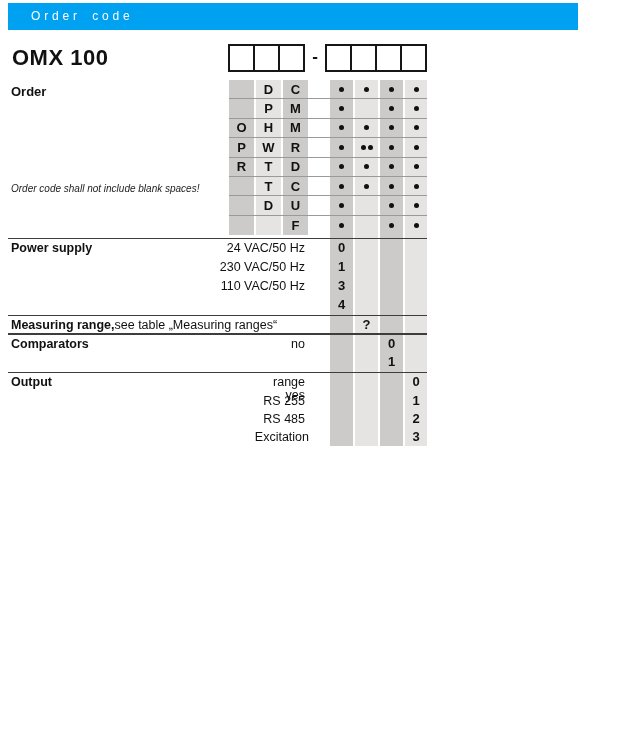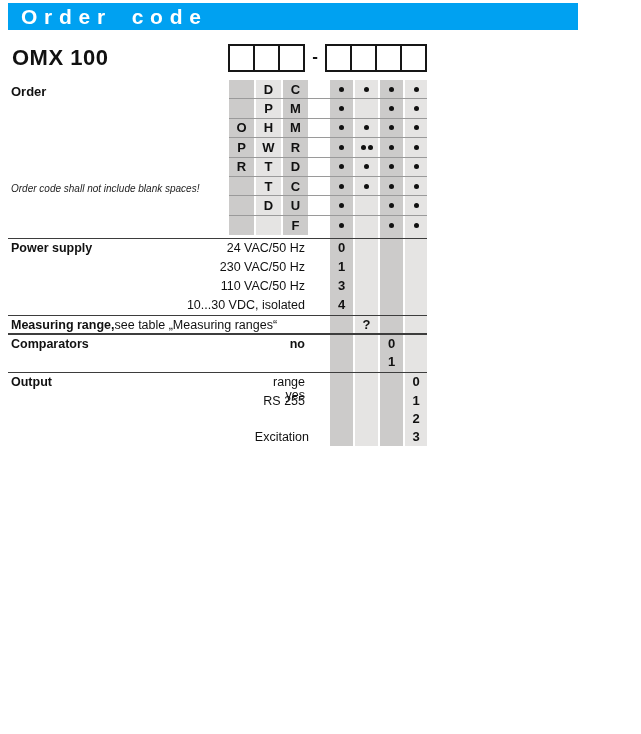--- a/index.html
+++ b/index.html
@@ -2,22 +2,22 @@
 <html style="--accent: #00a1f1; --col-dark: #cccbca; --col-light: #e5e4e3; --divider: #9a9a9a; --secline: #3d3d3d; --dot: #111111;"><head>
 <meta charset="utf-8">
 <style>
   * { margin:0; padding:0; box-sizing:border-box; }
   html,body { background:#fff; }
   body { width:641px; height:734px; font-family:"Liberation Sans", sans-serif; color:#111; }
   #page { position:relative; width:641px; height:734px; background:#fff; overflow:hidden; }
 
   .header-bar { position:absolute; left:8px; top:3px; width:570px; height:27px;
     background:var(--accent,#00a1f1); color:#fff; }
-  .header-title { display:block; font-weight:bold; font-size:21px; line-height:27px;
-    padding-left:13px; letter-spacing:0.32em; word-spacing:0.35em; }
+  .header-title { display:block; font-weight:normal; font-size:12px; line-height:27px;
+    padding-left:23px; letter-spacing:0.32em; word-spacing:0.35em; }
 
   .product-title { position:absolute; left:12px; top:45px; font-size:22px; font-weight:bold;
     letter-spacing:0.5px; }
 
   .code-boxes { position:absolute; top:44px; display:flex; }
   #boxes-left { left:228px; }
   #boxes-right { left:325px; }
   .code-box { width:27px; height:28px; background:#fff; border:2px solid #161616; margin-left:-2px; }
   .code-box:first-child { margin-left:0; }
   .dash { position:absolute; left:305px; top:44px; width:20px; height:28px; text-align:center;
@@ -72,44 +72,44 @@
 <div class="section-line" style="left: 8px; top: 237.5px; width: 419px;"></div>
     <div class="section-label" style="left: 11px; top: 239px; height: 18.9px;">
       <span class="b">Power supply</span>
     </div>
     <div class="option-label" style="left: 40px; top: 239px; width: 265px; height: 18.9px; line-height: 18.9px;">24 VAC/50 Hz</div>
     <div class="option-value" style="left: 330px; top: 239px; width: 23px; height: 18.9px; line-height: 18.9px;">0</div>
     <div class="option-label" style="left: 40px; top: 257.9px; width: 265px; height: 18.9px; line-height: 18.9px;">230 VAC/50 Hz</div>
     <div class="option-value" style="left: 330px; top: 257.9px; width: 23px; height: 18.9px; line-height: 18.9px;">1</div>
     <div class="option-label" style="left: 40px; top: 276.8px; width: 265px; height: 18.9px; line-height: 18.9px;">110 VAC/50 Hz</div>
     <div class="option-value" style="left: 330px; top: 276.8px; width: 23px; height: 18.9px; line-height: 18.9px;">3</div>
-    <div class="option-label" style="left: 40px; top: 295.7px; width: 265px; height: 18.9px; line-height: 18.9px;">10...30 VDC, isolated</div>
     <div class="option-value" style="left: 330px; top: 295.7px; width: 23px; height: 18.9px; line-height: 18.9px;">4</div>
     <div class="section-line" style="left: 8px; top: 314.6px; width: 419px;"></div>
     <div class="section-label" style="left: 11px; top: 316.1px; height: 17px;">
       <span class="b">Measuring range,</span>
       <span> see table „Measuring ranges“</span>
     </div>
     <div class="option-value" style="left: 355px; top: 316.1px; width: 23px; height: 17px; line-height: 17px;">?</div>
     <div class="section-line" style="left: 8px; top: 333.1px; width: 419px;"></div>
     <div class="section-label" style="left: 11px; top: 334.6px; height: 18.6px;">
       <span class="b">Comparators</span>
     </div>
-    <div class="option-label" style="left: 40px; top: 334.6px; width: 265px; height: 18.6px; line-height: 18.6px; font-weight: bold;">no</div>
+    <div class="option-label" style="left: 40px; top: 334.6px; width: 265px; height: 18.6px; line-height: 18.6px;">no</div>
     <div class="option-value" style="left: 380px; top: 334.6px; width: 23px; height: 18.6px; line-height: 18.6px;">0</div>
     <div class="option-label" style="left: 40px; top: 342px; width: 265px; height: 18.6px; line-height: 18.6px; margin-top: 44px;">yes</div>
     <div class="option-value" style="left: 380px; top: 353.2px; width: 23px; height: 18.6px; line-height: 18.6px;">1</div>
     <div class="section-line" style="left: 8px; top: 371.8px; width: 419px;"></div>
     <div class="section-label" style="left: 11px; top: 373.3px; height: 18.2px;">
       <span class="b">Output</span>
     </div>
     <div class="option-label" style="left: 40px; top: 373.3px; width: 265px; height: 18.2px; line-height: 18.2px;">range</div>
     <div class="option-value" style="left: 405px; top: 373.3px; width: 22px; height: 18.2px; line-height: 18.2px;">0</div>
     <div class="option-label" style="left: 40px; top: 391.5px; width: 265px; height: 18.2px; line-height: 18.2px;">RS 255</div>
     <div class="option-value" style="left: 405px; top: 391.5px; width: 22px; height: 18.2px; line-height: 18.2px;">1</div>
+    <div class="option-label" style="left: 40px; top: 409.7px; width: 265px; height: 18.2px; line-height: 18.2px;">RS 485</div>
     <div class="option-value" style="left: 405px; top: 409.7px; width: 22px; height: 18.2px; line-height: 18.2px;">2</div>
     <div class="option-label" style="left: 44px; top: 427.9px; width: 265px; height: 18.2px; line-height: 18.2px;">Excitation</div>
     <div class="option-value" style="left: 405px; top: 427.9px; width: 22px; height: 18.2px; line-height: 18.2px;">3</div>
     <div class="strip dark" style="left: 229px; top: 80px; width: 25px; height: 155.2px;"></div>
     <div class="strip light" style="left: 256px; top: 80px; width: 25px; height: 155.2px;"></div>
     <div class="strip dark" style="left: 283px; top: 80px; width: 25px; height: 155.2px;"></div>
     <div class="strip dark" style="left: 330px; top: 80px; width: 23px; height: 366.1px;"></div>
     <div class="strip light" style="left: 355px; top: 80px; width: 23px; height: 366.1px;"></div>
     <div class="strip dark" style="left: 380px; top: 80px; width: 23px; height: 366.1px;"></div>
     <div class="strip light" style="left: 405px; top: 80px; width: 22px; height: 366.1px;"></div>

